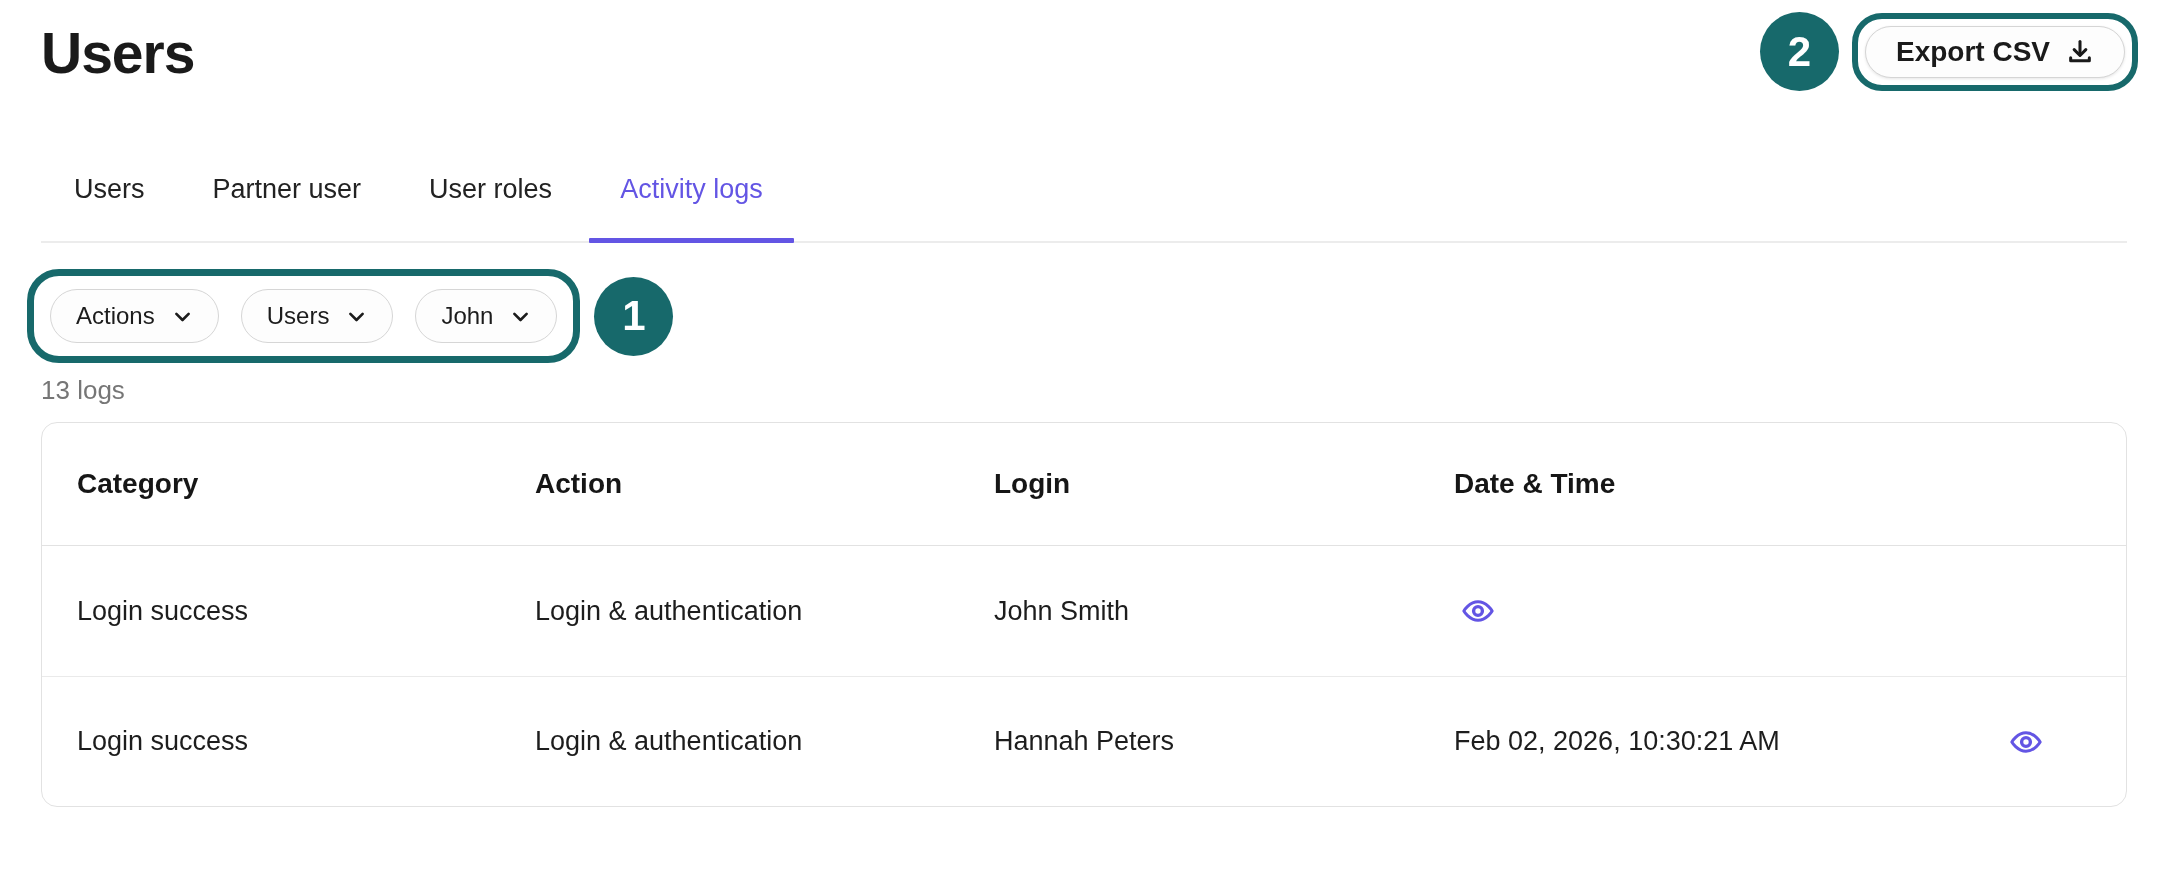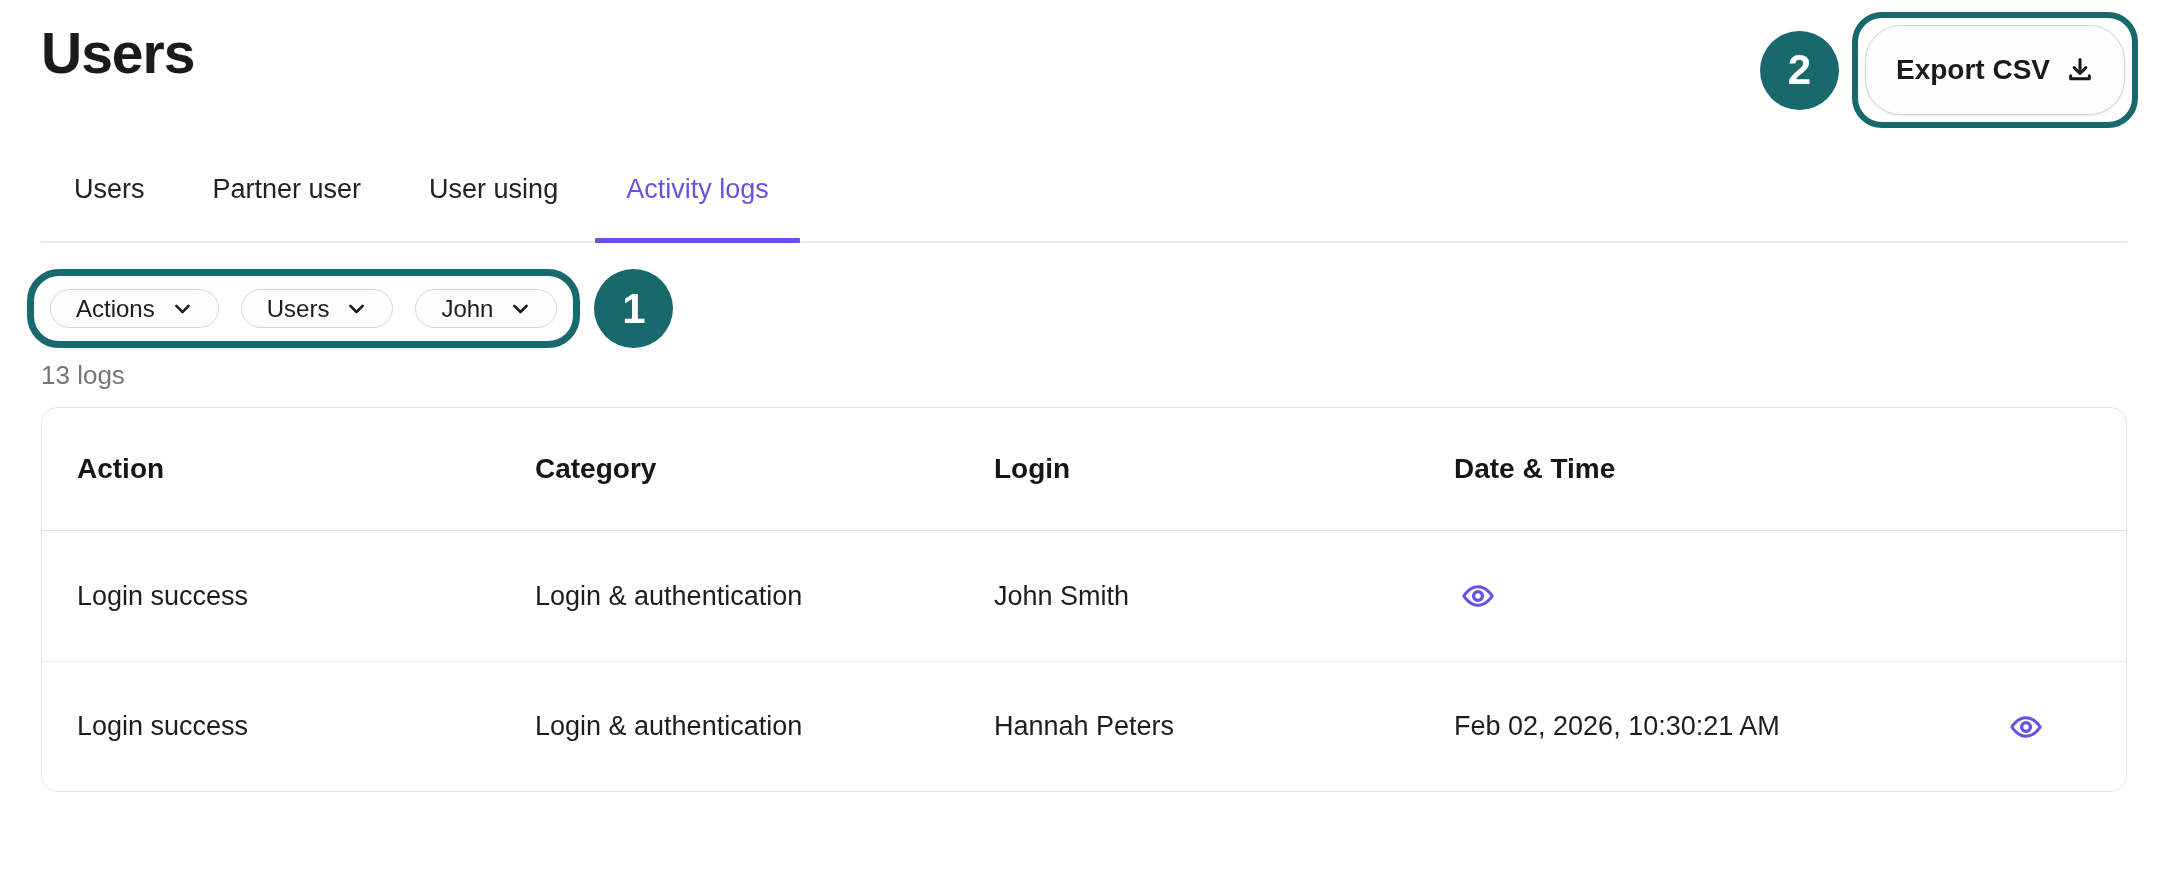--- a/index.html
+++ b/index.html
@@ -38,21 +38,21 @@
     flex: 0 0 auto;
   }
   .annotation-box {
     border: 6px solid #17696B;
     border-radius: 30px;
     padding: 7px;
     background: #ffffff;
   }
   .export-button {
     display: flex; align-items: center; gap: 16px;
-    height: 90px;
+    height: 52px;
     padding: 0 30px;
     background: #fdfdfd;
     border: 1.5px solid #d5d5d5;
     border-radius: 36px;
     box-shadow: 0 1px 3px rgba(0,0,0,0.10);
     font-size: 28px;
     font-weight: 700;
     color: #1a1a1a;
     cursor: pointer;
   }
@@ -96,21 +96,21 @@
     display: inline-flex;
     align-items: center;
     gap: 22px;
     border: 7px solid #17696B;
     border-radius: 32px;
     padding: 13px 16px;
     background: #ffffff;
   }
   .filter-pill {
     display: flex; align-items: center; gap: 17px;
-    height: 39px;
+    height: 54px;
     padding: 0 25px;
     border: 1.5px solid #d6d6d6;
     border-radius: 29px;
     background: #fdfdfd;
     font-size: 24px;
     color: #1c1c1c;
     cursor: pointer;
     white-space: nowrap;
   }
   .filters-row .annotation-circle { margin-left: 14px; }
@@ -167,21 +167,21 @@
             </svg>
           </span>
         </button>
       </div>
     </div>
   </div>
 
   <nav class="tabs-bar">
     <div class="tab">Users</div>
     <div class="tab">Partner user</div>
-    <div class="tab">User using</div>
+    <div class="tab">User roles</div>
     <div class="tab active">Activity logs</div>
   </nav>
   <div class="tabs-divider"></div>
 
 
   <div class="filters-row">
     <div class="filters-annotation-box">
       <button class="filter-pill">
         <span>Actions</span>
         <span class="icon">
@@ -207,22 +207,22 @@
         </span>
       </button>
     </div>
     <div class="annotation-circle">1</div>
   </div>
 
   <div class="logs-count">13 logs</div>
 
   <div class="table-card">
     <div class="t-row t-head">
+      <div class="t-cell">Category</div>
       <div class="t-cell">Action</div>
-      <div class="t-cell">Category</div>
       <div class="t-cell">Login</div>
       <div class="t-cell">Date &amp; Time</div>
       <div class="t-cell"></div>
     </div>
 
     <div class="t-row t-body-row">
       <div class="t-cell">Login success</div>
       <div class="t-cell">Login &amp; authentication</div>
       <div class="t-cell">John Smith</div>
       <button class="eye-btn">

